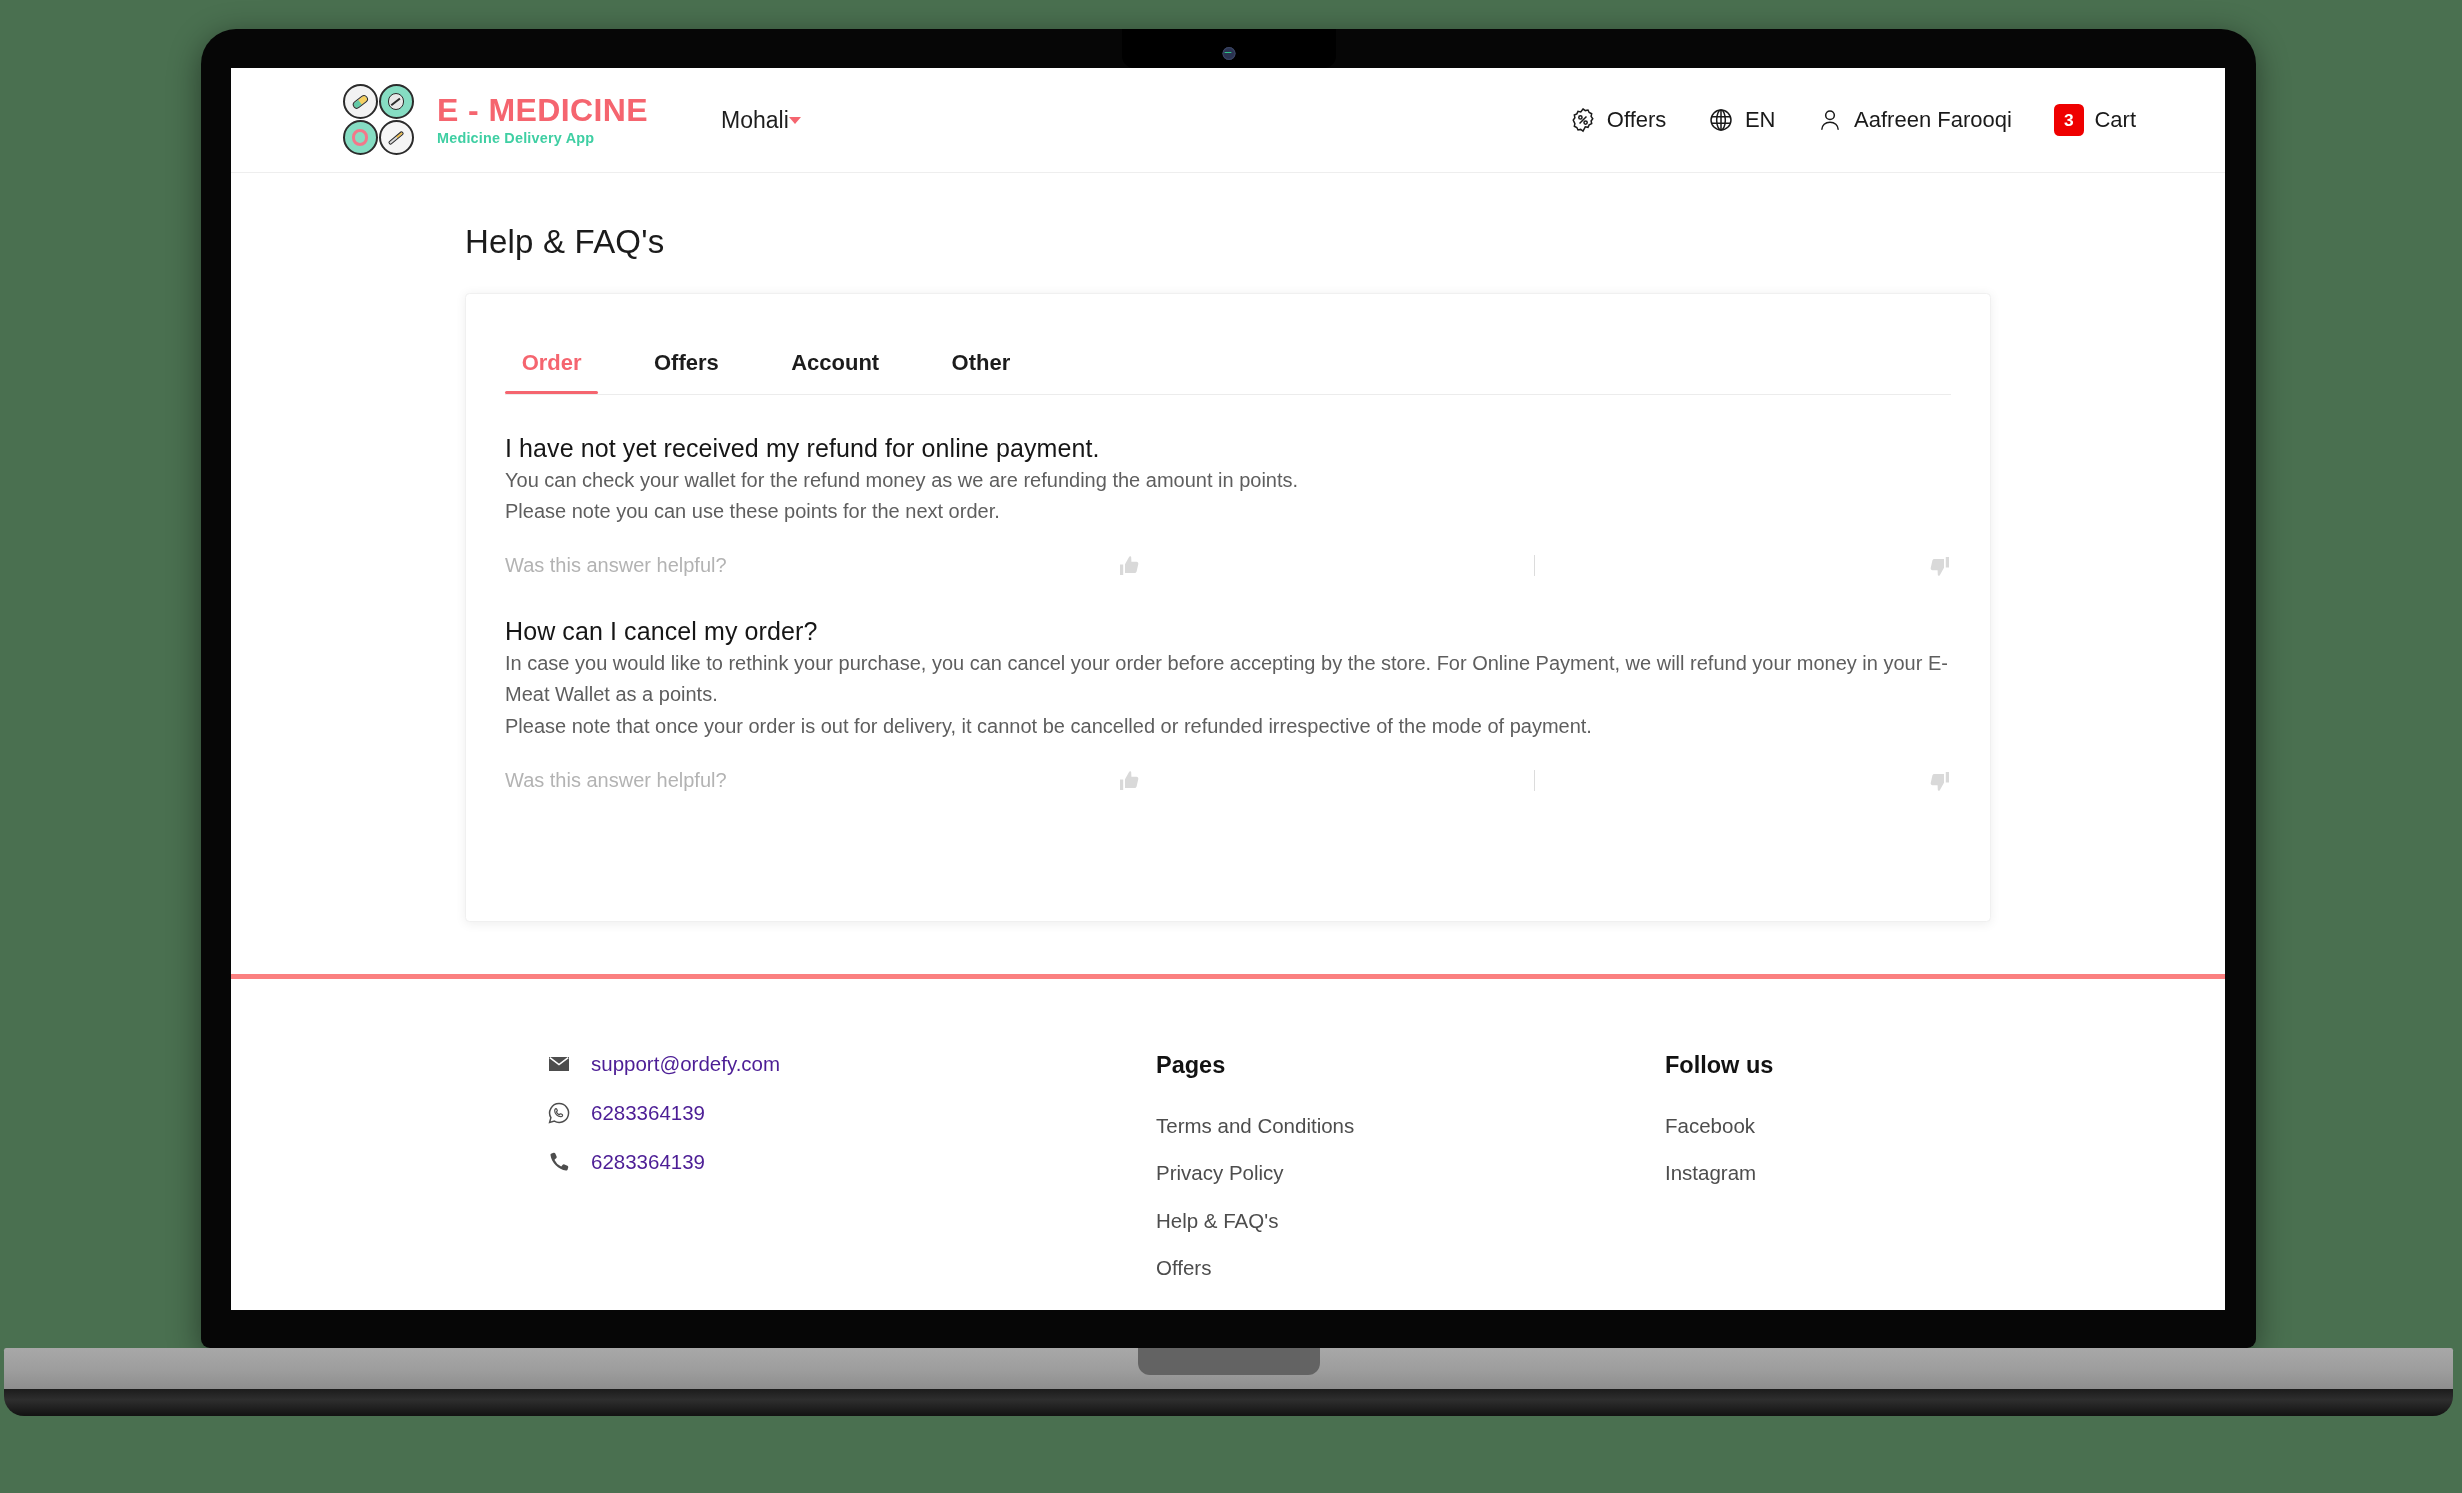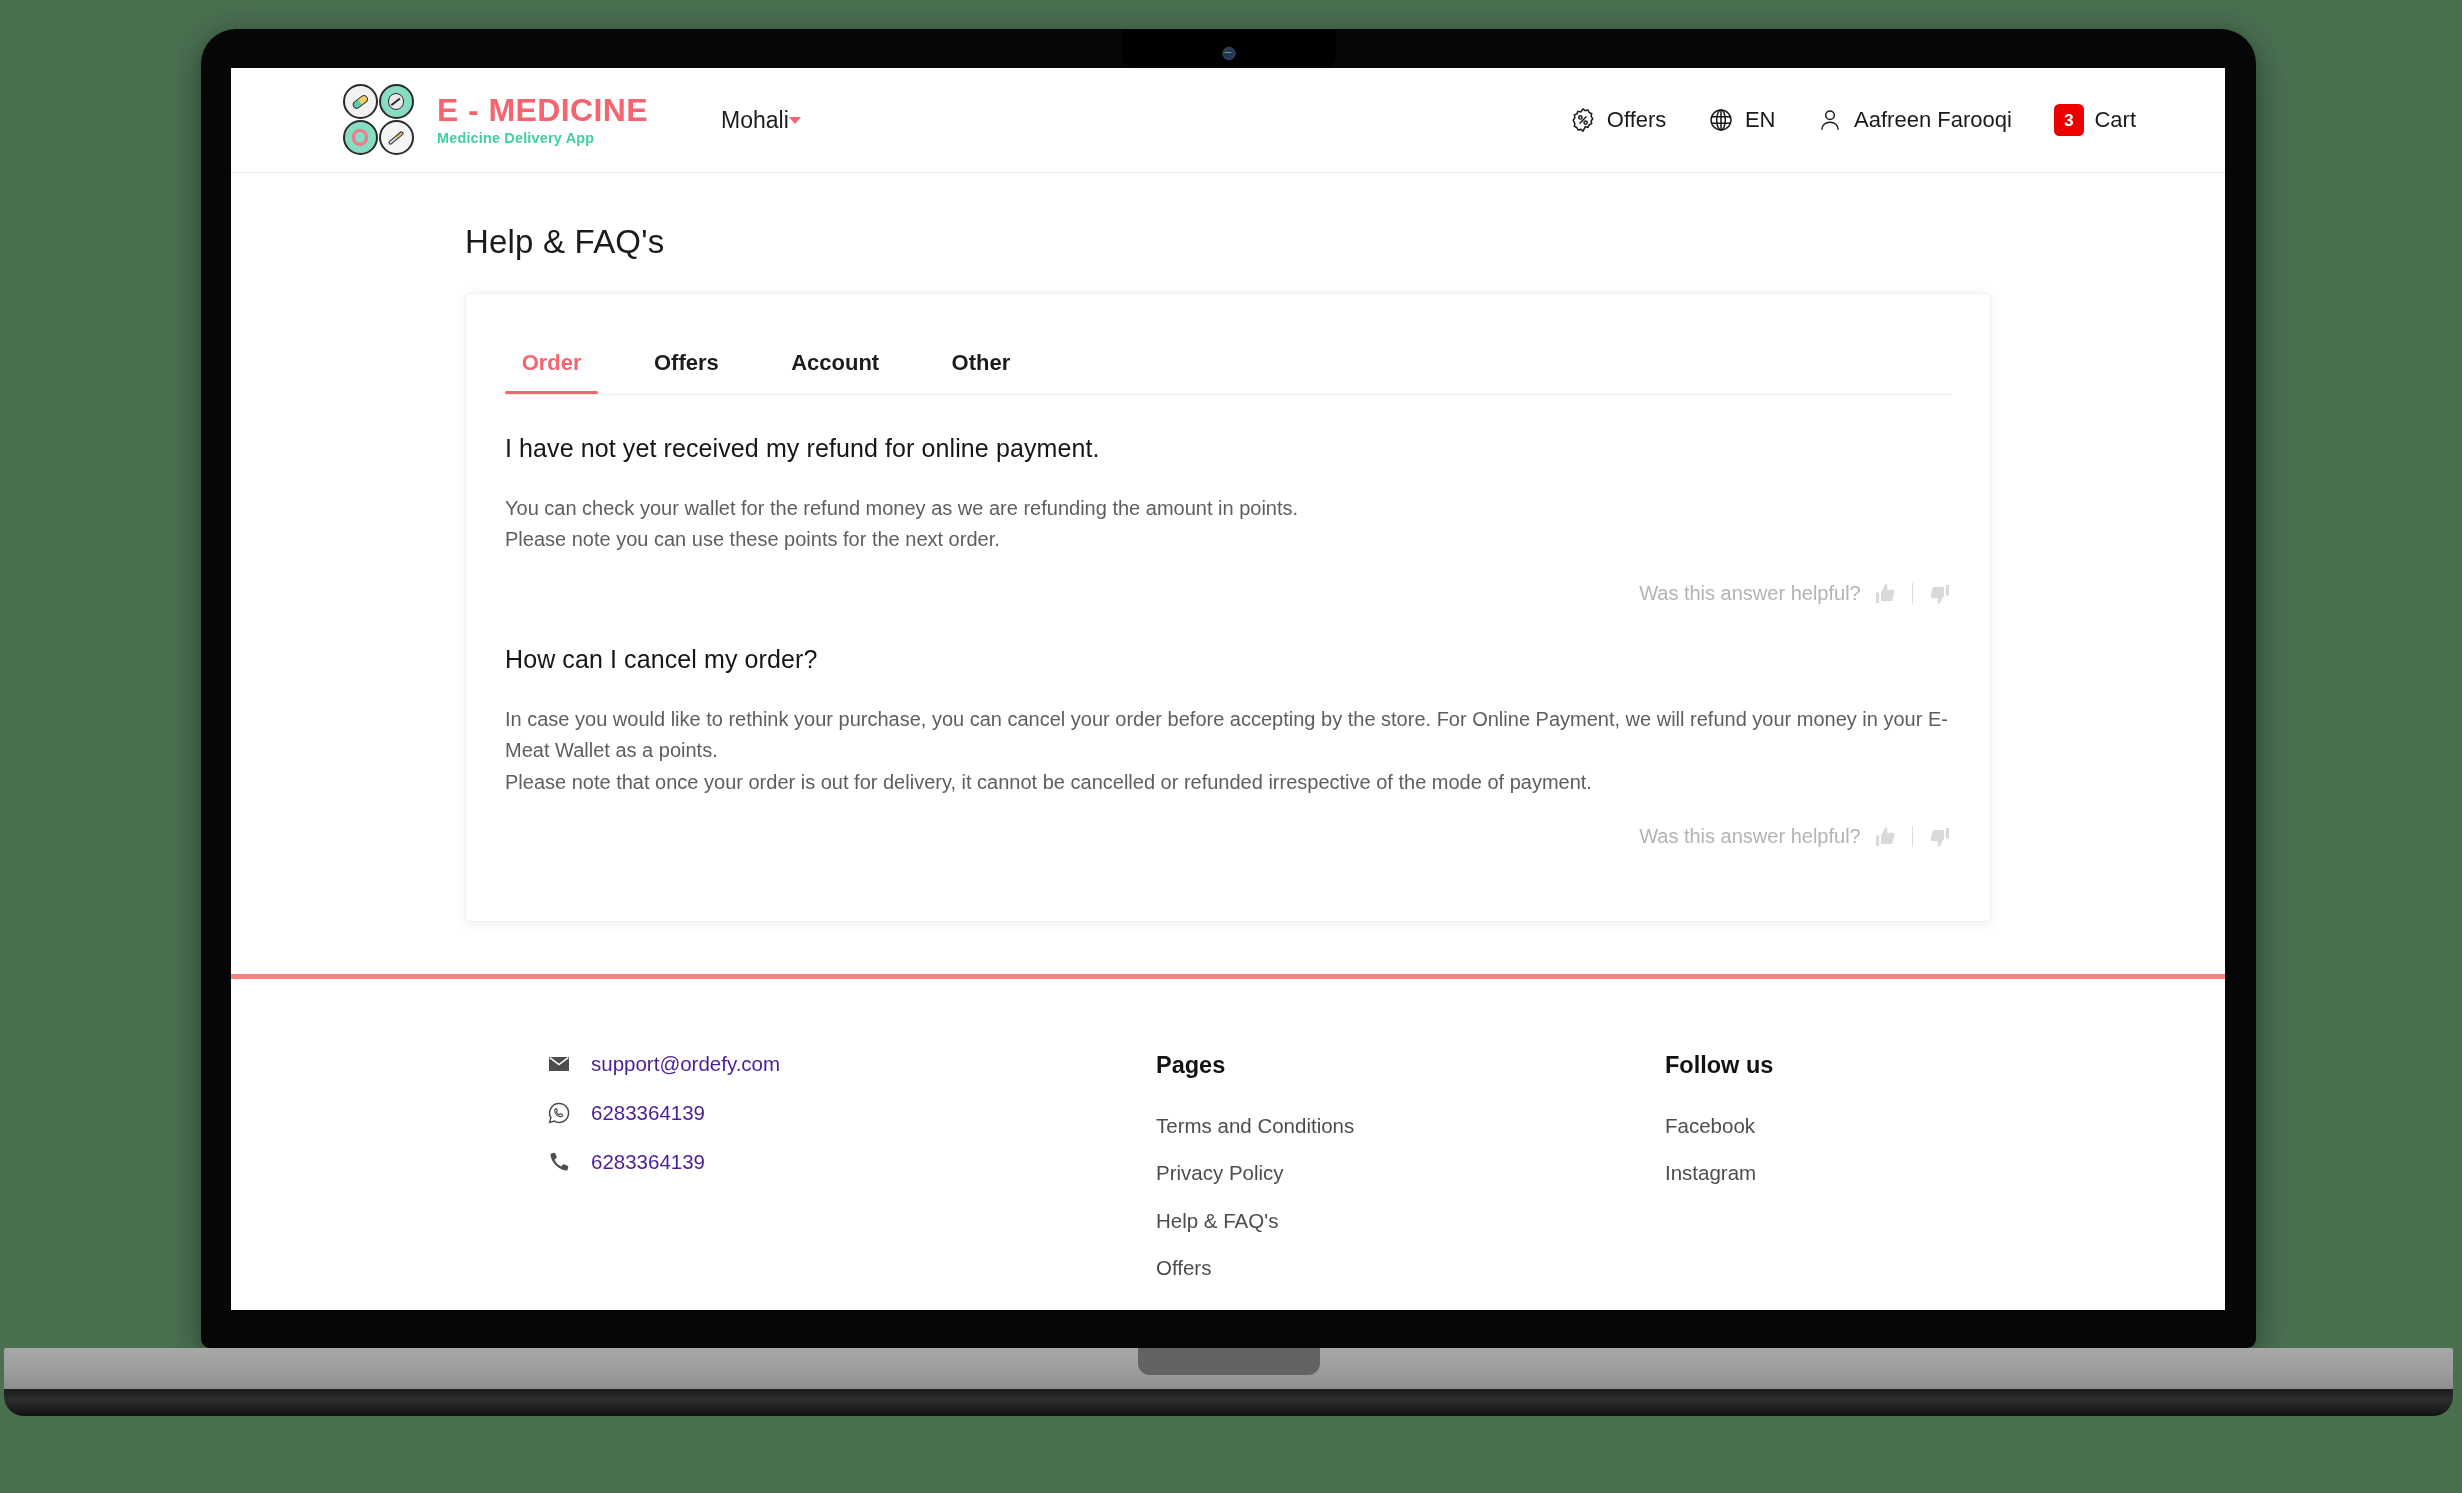--- a/index.html
+++ b/index.html
@@ -274,30 +274,30 @@
   }
 
   .faq-item { padding-top: 39px; }
   .faq-q {
     font-size: 25px;
     color: #161616;
     font-weight: 400;
     letter-spacing: 0.1px;
   }
   .faq-a {
-    margin-top: 30px;
+    margin-top: 2px;
     font-size: 20px;
     line-height: 1.58;
     color: #5e5e5e;
     max-width: 1641px;
   }
   .helpful-row {
     display: flex;
     align-items: center;
-    justify-content: flex-end;
+    justify-content: space-between;
     gap: 13.6px;
     margin-top: 26px;
   }
   .helpful-text { font-size: 20px; color: #b3b3b3; }
   .thumb-btn { cursor: pointer; display: block; }
   .thumb-ico { width: 24px; height: 24px; display: block; }
   .helpful-sep {
     width: 1.5px; height: 21px;
     background: #dcdcdc;
   }

